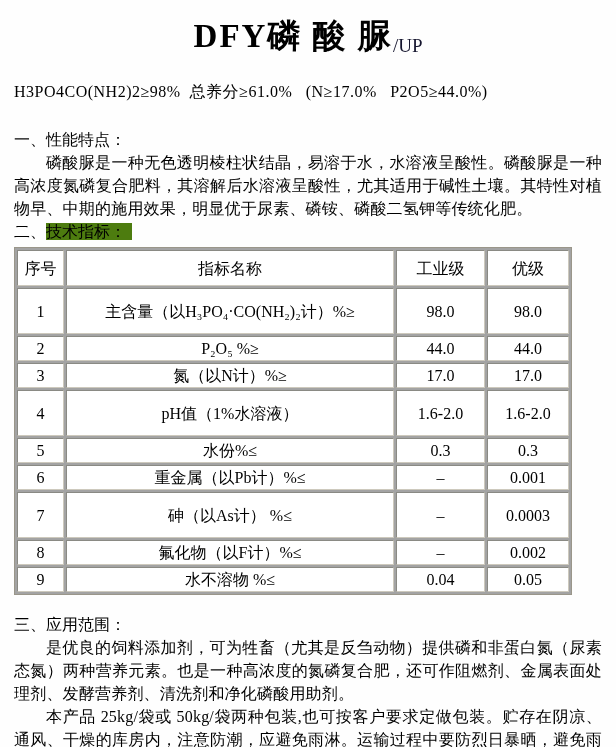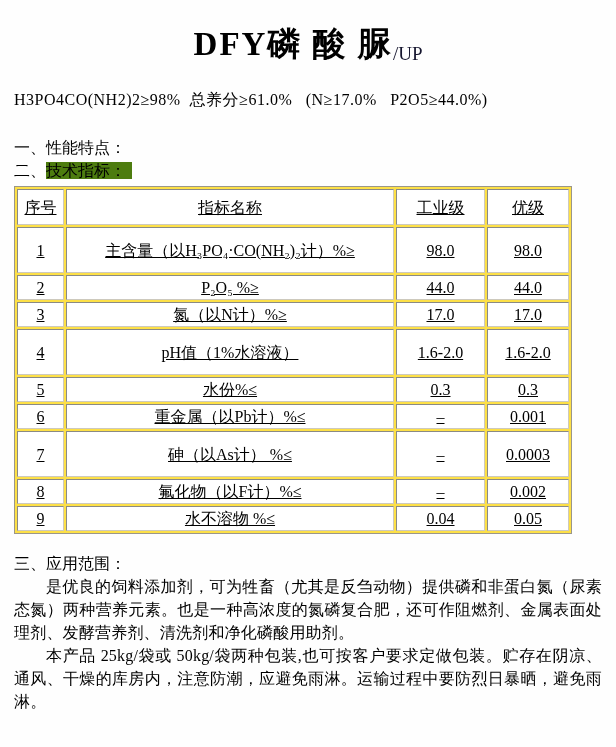--- a/index.html
+++ b/index.html
@@ -4,21 +4,21 @@
 <style>
   html, body {
     margin: 0;
     padding: 0;
     background: #ffffff;
   }
   .page {
     width: 616px;
     height: 747px;
     box-sizing: border-box;
-    padding: 22px 14px 8px 14px;
+    padding: 14px 14px 8px 14px;
     background: #fefefe;
     color: #000;
     font-family: "Liberation Serif", "DejaVu Serif", serif;
     font-size: 16px;
     line-height: 23px;
     overflow: hidden;
   }
 
   
   .doc-title {
@@ -67,26 +67,25 @@
     text-indent: 2em;
     text-align: justify;
     letter-spacing: 0.2px;
   }
 
   
   table.spec {
     margin-top: 4px;
     border-collapse: separate;
     border-spacing: 2px;
-    background: #fde047;
+    background: #a3a3a3;
     border: 1px solid #9a968a;
     table-layout: fixed;
     width: 558px;
     font-size: 16px;
-    text-decoration: underline;
   }
   table.spec th, table.spec td {
     background: #ffffff;
     border: 1px solid;
     border-color: #8a8a84 #cdc9bd #cdc9bd #8a8a84;
     text-align: center;
     vertical-align: middle;
     padding: 0 2px;
     white-space: nowrap;
     overflow: hidden;
@@ -101,20 +100,21 @@
 </head>
 <body>
 
 <div class="page">
 
   <h1 class="doc-title"><span>DFY磷 酸 脲</span><span class="suffix">/UP</span></h1>
 
   <div class="formula-line">H3PO4CO(NH2)2≥98%  总养分≥61.0%   (N≥17.0%   P2O5≥44.0%)</div>
 
   <div class="sec-heading first">一、性能特点：</div>
+  <p class="para">磷酸脲是一种无色透明棱柱状结晶，易溶于水，水溶液呈酸性。磷酸脲是一种高浓度氮磷复合肥料，其溶解后水溶液呈酸性，尤其适用于碱性土壤。其特性对植物早、中期的施用效果，明显优于尿素、磷铵、磷酸二氢钾等传统化肥。</p>
 
   <div class="sec-heading"><span>二、</span><span class="hl">技术指标：</span></div>
 
   <table class="spec">
     <colgroup>
       <col style="width:47px">
       <col style="width:328px">
       <col style="width:89px">
       <col style="width:82px">
     </colgroup>

